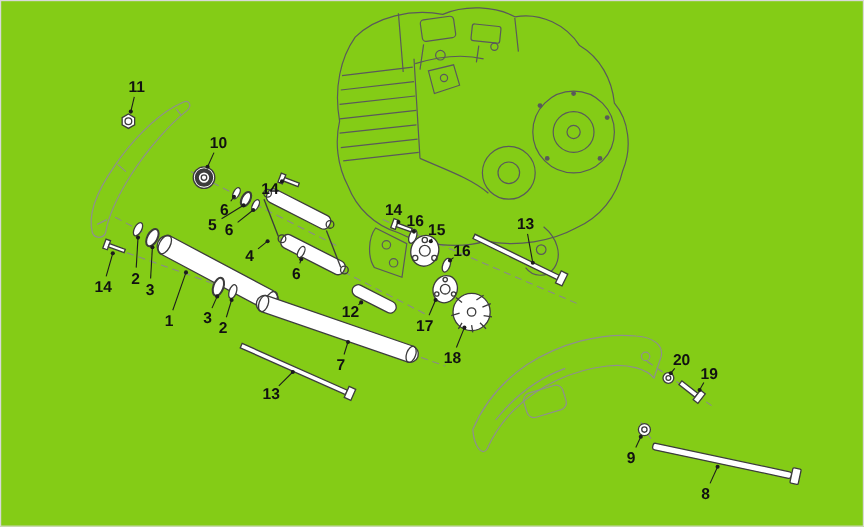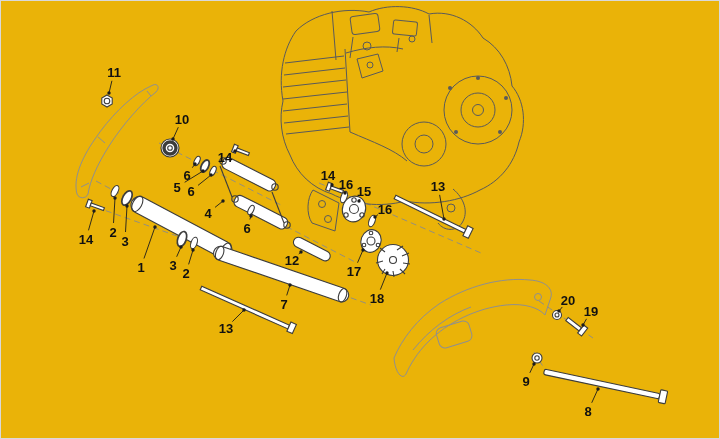--- a/index.html
+++ b/index.html
@@ -1,18 +1,18 @@
 <!DOCTYPE html>
 <html><head>
 <meta charset="utf-8">
 <style>
   html,body{margin:0;padding:0;background:#ffffff;}
   .stage{
     position:relative;width:720px;height:439px;box-sizing:border-box;
-    background:#eab308;border:1px solid #d9d9d9;overflow:hidden;
+    background:#84cc16;border:1px solid #d9d9d9;overflow:hidden;
     font-family:"Liberation Sans",sans-serif;
   }
   .stage svg{position:absolute;left:0;top:0;}
   text.callout{font-family:"Liberation Sans",sans-serif;font-weight:700;}
 </style>
 </head>
 <body>
 
 <div class="stage">
 <svg width="720" height="439" viewBox="0 0 720 439">

